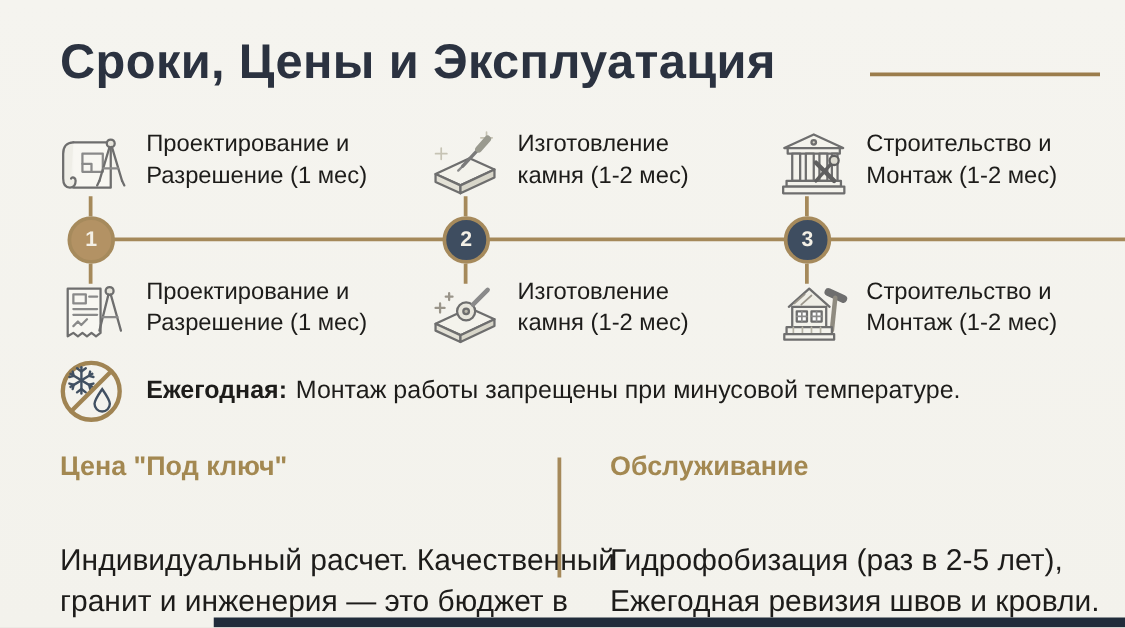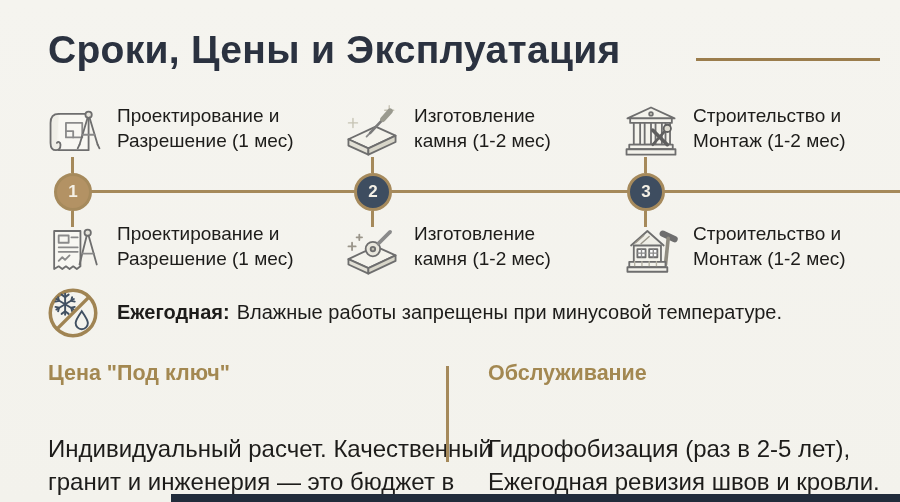--- a/index.html
+++ b/index.html
@@ -195,21 +195,21 @@
         <path d="M33 16 L13 28"></path>
         <path d="M23 14 l-4 -3 M23 14 l4 -3 M23 30 l-4 3 M23 30 l4 3"></path>
         <path d="M16 18 l-1 -4 M16 18 l-4 1 M30 26 l1 4 M30 26 l4 -1"></path>
         <path d="M30 18 l1 -4 M30 18 l4 1 M16 26 l-1 4 M16 26 l-4 -1"></path>
       </g>
       <path d="M42 30 C46.5 36.5 49 40 49 43.5 A7 7 0 1 1 35 43.5 C35 40 37.5 36.5 42 30 Z" stroke="#415062" stroke-width="2.2" fill="none"></path>
       <line x1="13" y1="51" x2="51" y2="13" stroke="#a08453" stroke-width="4"></line>
     </svg>
   </span>
   <div class="season-text">
-    <b>Ежегодная:</b><span>Влажные работы запрещены при минусовой температуре.</span>
+    <b>Ежегодная:</b><span>Монтаж работы запрещены при минусовой температуре.</span>
   </div>
 
   <div class="col-heading" style="left:48px;">Цена "Под ключ"</div>
   <div class="col-body" style="left:48px;">Индивидуальный расчет. Качественный
 гранит и инженерия — это бюджет в
 миллионы рублей.</div>
 
   <div class="v-divider"></div>
 
   <div class="col-heading" style="left:488px;">Обслуживание</div>

